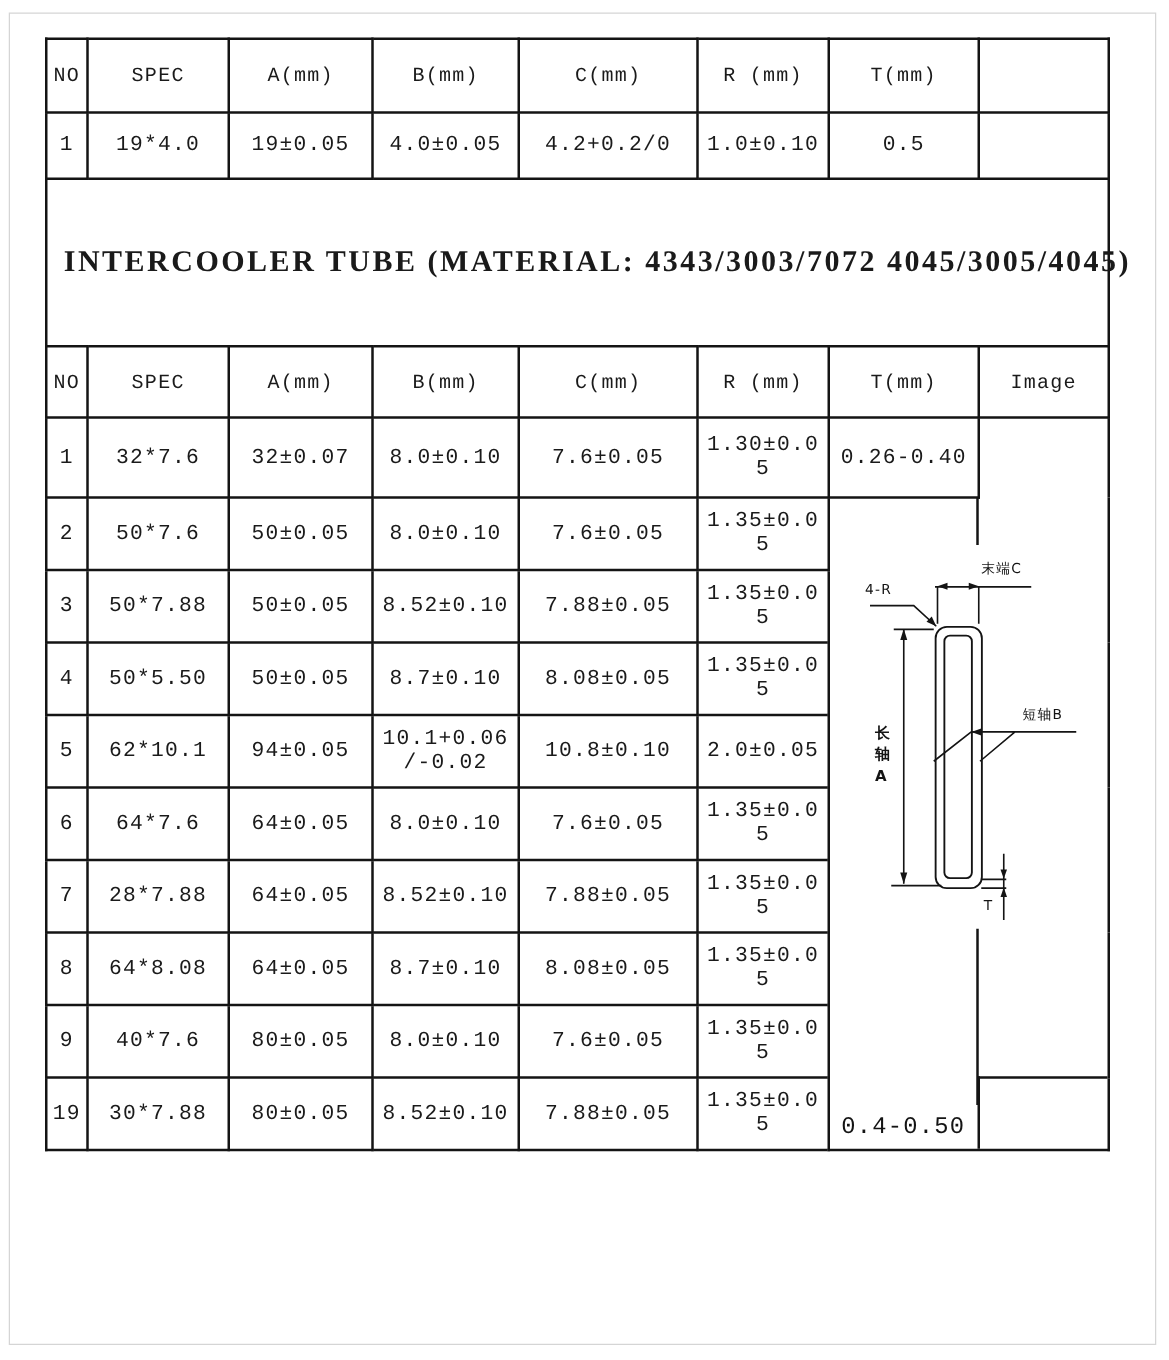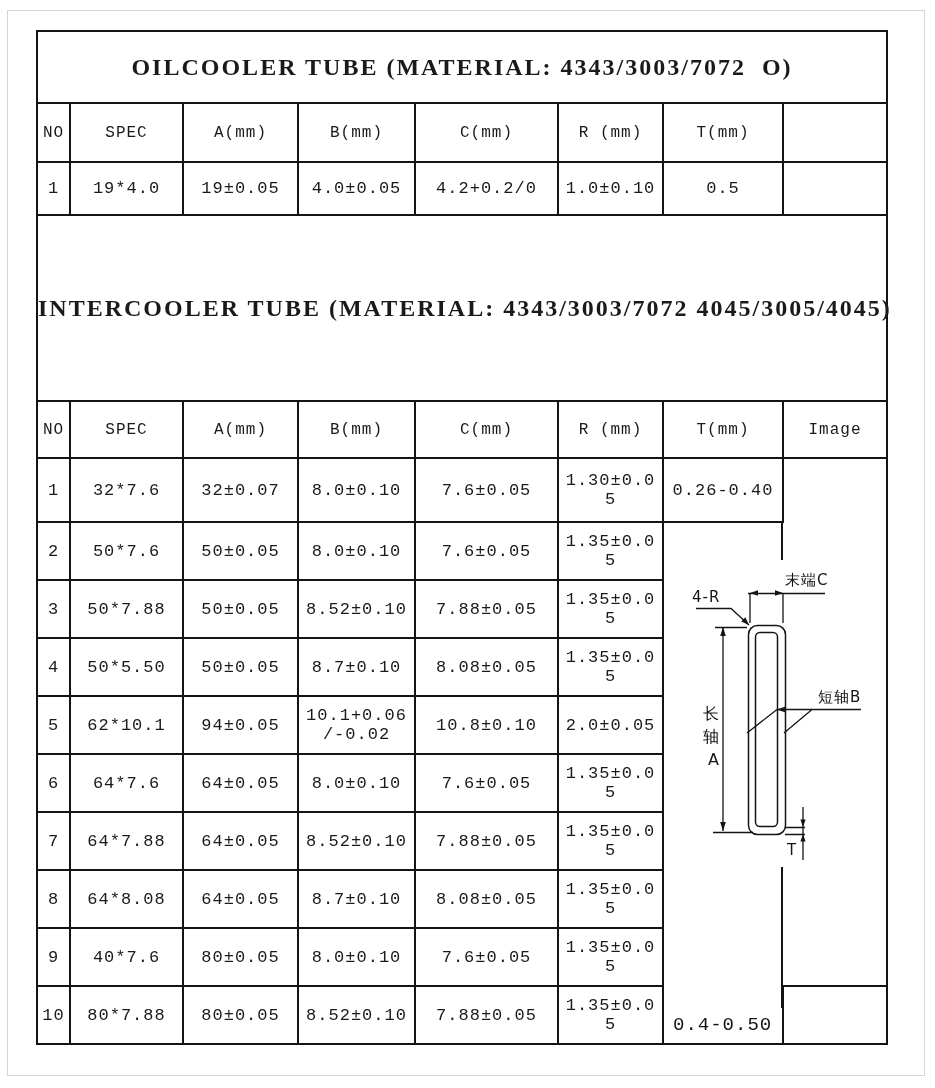--- a/index.html
+++ b/index.html
@@ -21,46 +21,46 @@
     overflow-wrap:anywhere;
   }
   .title-cell{
     font-family:"Liberation Serif", serif;font-weight:bold;font-size:24px;
     letter-spacing:2px;white-space:pre;height:66px;
   }
   .t1 th{height:53px;font-size:16px;}
   .t1 td.datacell{height:47px;}
 
   .mid{
-    width:852px;height:184px;box-sizing:border-box;
+    width:852px;height:132px;box-sizing:border-box;
     border-left:2px solid #141414;border-right:2px solid #141414;
-    display:flex;align-items:center;
+    display:flex;align-items:center;padding-left:13px;
   }
   .mid .midtitle{
     font-weight:bold;font-size:24px;letter-spacing:2px;white-space:pre;
     font-family:"Liberation Serif", serif;
   }
 
   .t2 th{height:51px;font-size:16px;}
   .t2 tr.r1 td{height:58px;}
   .t2 td{height:52px;}
 
   td.img-r1{border-left:none;border-bottom:none;}
   td.t-merged{border-right:none;position:relative;padding:0;}
   td.img-r10{border-top:2px solid #141414;border-left:2px solid #141414;}
 
   .diagram{position:absolute;left:-1px;top:-1px;width:222px;height:486px;pointer-events:none;}
   .diagram svg{position:absolute;left:0;top:0;}
   .dlabel{
-    position:absolute;font-family:"DejaVu Sans", sans-serif;font-size:15px;
+    position:absolute;font-family:"DejaVu Sans", sans-serif;font-size:11px;
     letter-spacing:1px;line-height:1;white-space:nowrap;color:#141414;
   }
   .vlabel{
     width:20px;white-space:normal;word-break:break-all;line-height:1.45;
-    font-size:16px;text-align:right;
+    font-size:12px;text-align:left;font-weight:bold;
   }
   .bottomval{font-family:"Liberation Mono", monospace;font-size:19px;letter-spacing:1px;margin-top:37px;}
 </style>
 </head>
 <body>
 
 <div class="scanframe"></div>
 
 <div class="doc">
 
@@ -69,23 +69,20 @@
       <col style="width:33px">
         <col style="width:113px">
         <col style="width:115px">
         <col style="width:117px">
       <col style="width:143px">
         <col style="width:105px">
         <col style="width:120px">
         <col style="width:104px">
     </colgroup>
     <tbody>
-        <tr>
-      <td colspan="8" class="title-cell">OILCOOLER TUBE (MATERIAL: 4343/3003/7072  O)</td>
-    </tr>
     <tr>
       <th>NO</th>
       <th>SPEC</th>
       <th>A(mm)</th>
       <th>B(mm)</th>
       <th>C(mm)</th>
       <th>R (mm)</th>
       <th>T(mm)</th>
       <th></th>
     </tr>
@@ -213,21 +210,21 @@
     <tr>
       <td>6</td>
       <td>64*7.6</td>
       <td>64±0.05</td>
       <td>8.0±0.10</td>
       <td>7.6±0.05</td>
       <td>1.35±0.05</td>
     </tr>
     <tr>
       <td>7</td>
-      <td>64*7.88</td>
+      <td>28*7.88</td>
       <td>64±0.05</td>
       <td>8.52±0.10</td>
       <td>7.88±0.05</td>
       <td>1.35±0.05</td>
     </tr>
     <tr>
       <td>8</td>
       <td>64*8.08</td>
       <td>64±0.05</td>
       <td>8.7±0.10</td>
@@ -236,22 +233,22 @@
     </tr>
     <tr>
       <td>9</td>
       <td>40*7.6</td>
       <td>80±0.05</td>
       <td>8.0±0.10</td>
       <td>7.6±0.05</td>
       <td>1.35±0.05</td>
     </tr>
     <tr>
-      <td>10</td>
-      <td>80*7.88</td>
+      <td>19</td>
+      <td>30*7.88</td>
       <td>80±0.05</td>
       <td>8.52±0.10</td>
       <td>7.88±0.05</td>
       <td>1.35±0.05</td>
       <td class="img-r10"></td>
     </tr>
   </tbody>
     </table>
 
 </div>

